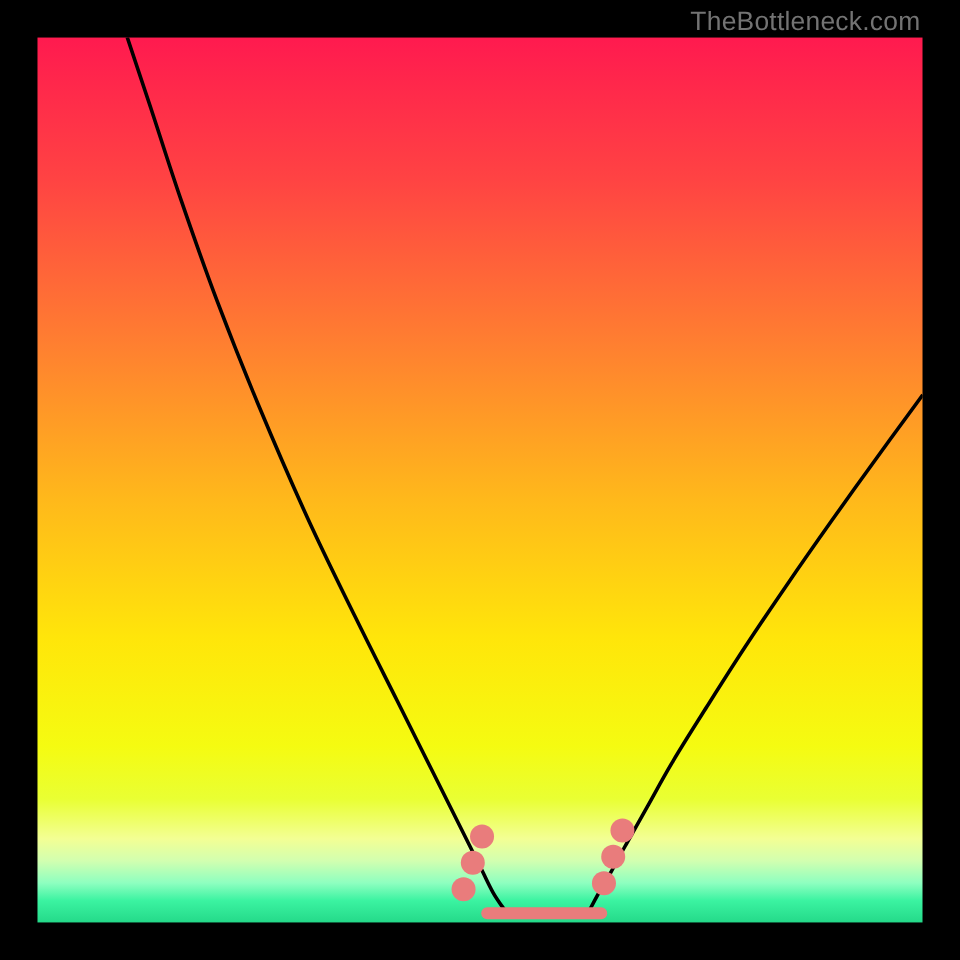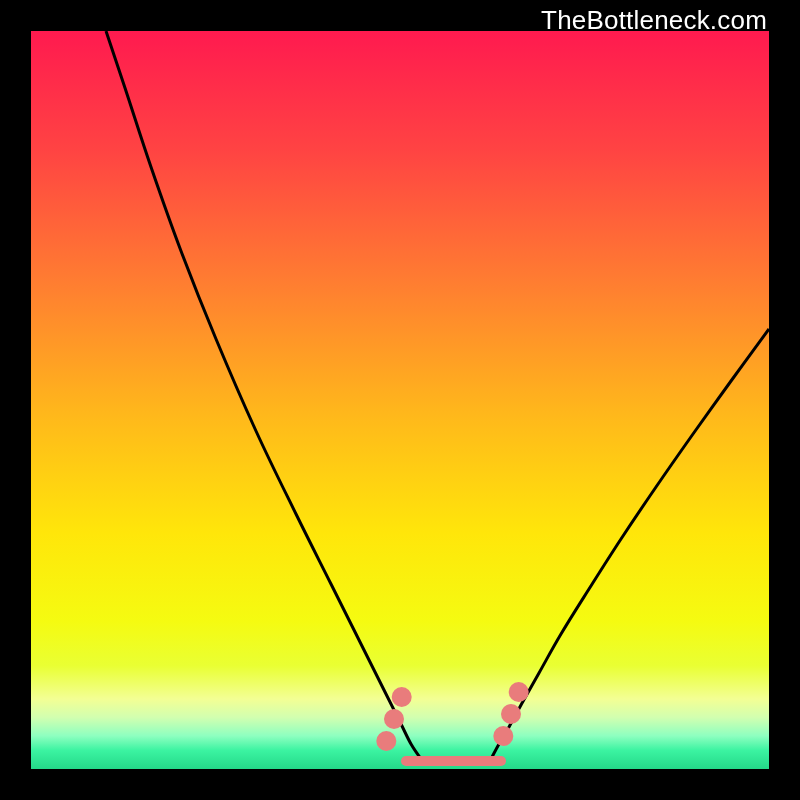--- a/index.html
+++ b/index.html
@@ -22,22 +22,22 @@
     top: 31px;
     width: 738px;
     height: 738px;
     overflow: hidden;
   }
   .watermark {
     position: absolute;
     top: 5px;
     right: 33px;
     font-family: Arial, Helvetica, sans-serif;
-    font-size: 26px;
-    color: #ffffff;
+    font-size: 22px;
+    color: #737373;
     letter-spacing: 0.2px;
   }
   svg {
     display: block;
   }
 </style>
 </head>
 <body>
 
 <div class="frame">

